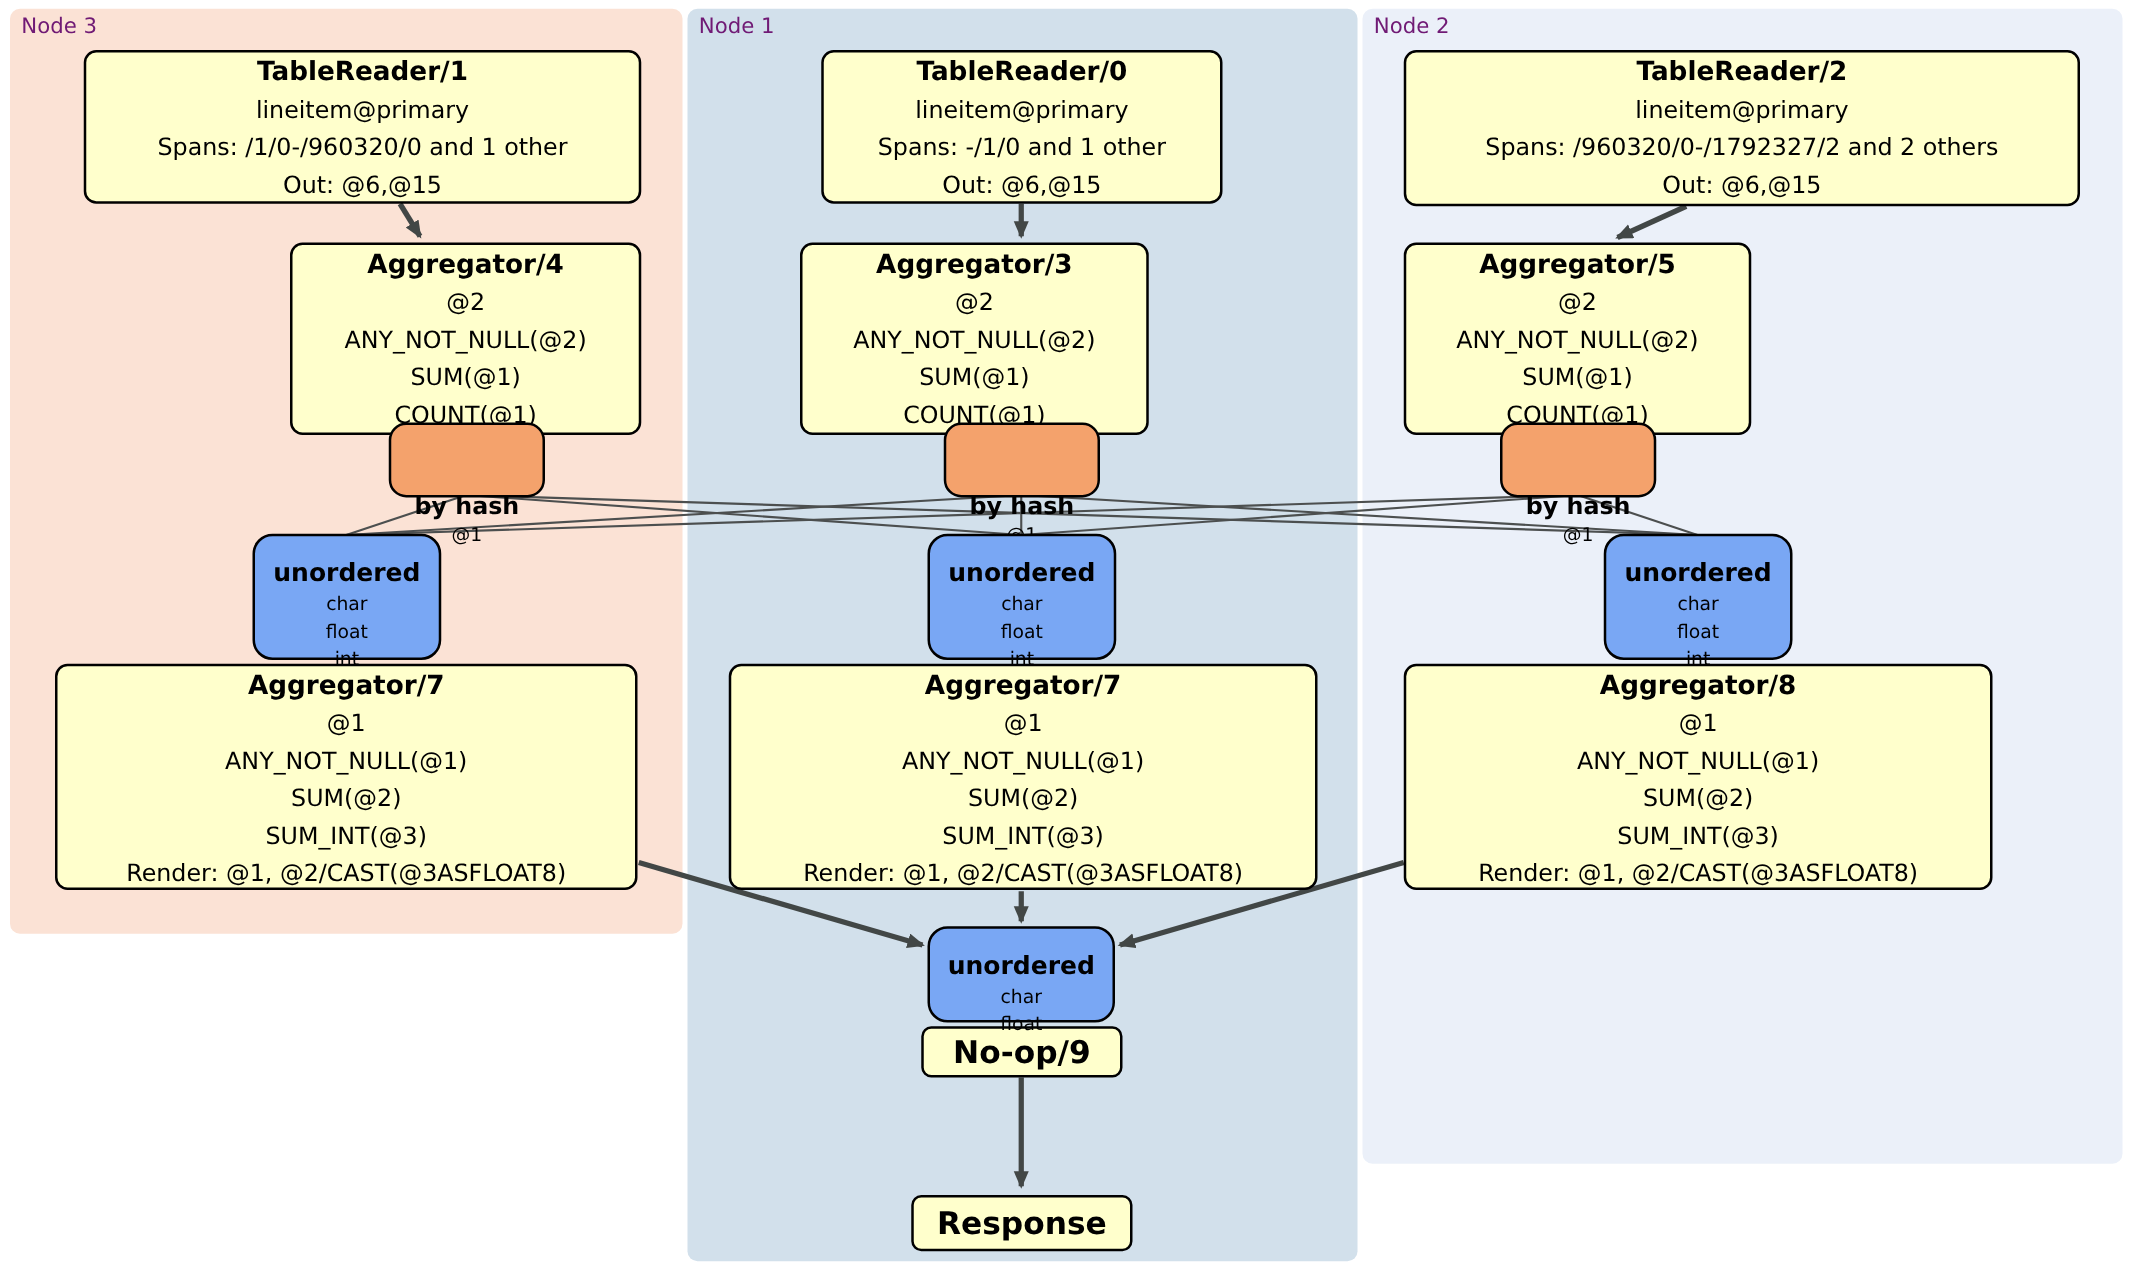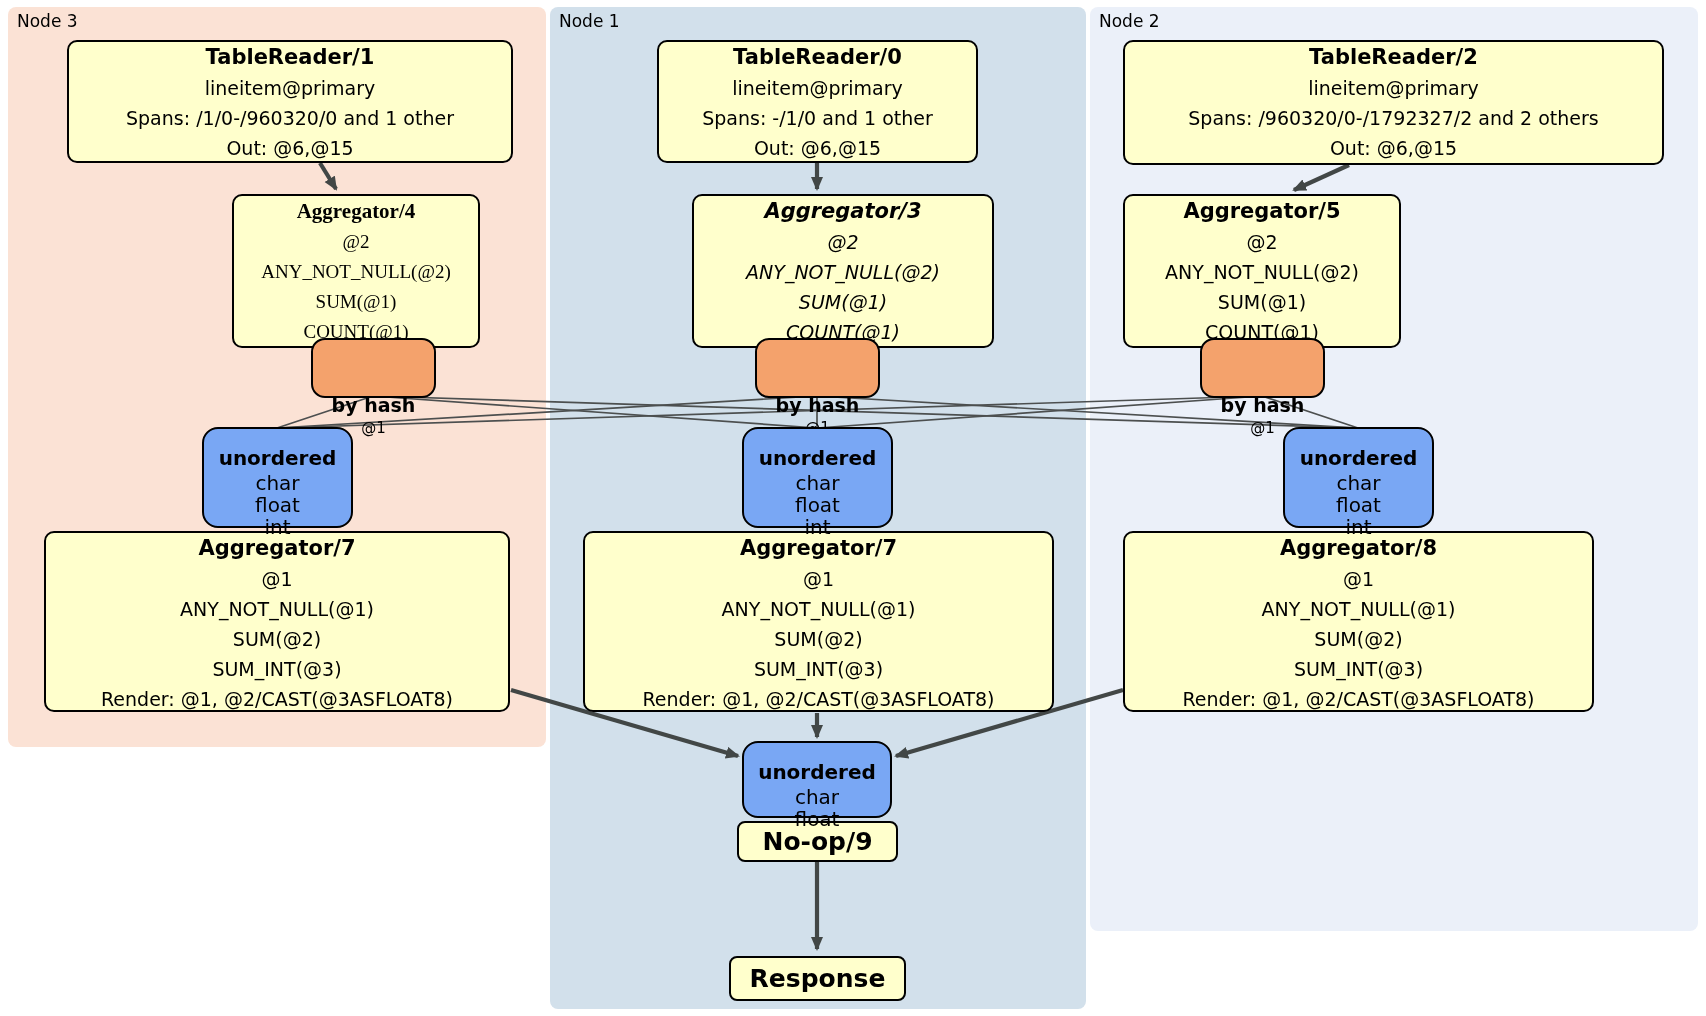--- a/index.html
+++ b/index.html
@@ -6,21 +6,21 @@
     --node3-bg:#fbe2d5; --node1-bg:#d2e0eb; --node2-bg:#ebf0f9;
     --box-fill:#ffffcc; --router-fill:#f4a26c; --sync-fill:#79a7f4;
     --edge:#424746; --ink:#000000;
   }
   html,body{margin:0;padding:0;background:#ffffff;}
   .canvas{
     position:relative;width:1706px;height:1016px;background:#ffffff;overflow:hidden;
     font-family:"DejaVu Sans","Liberation Sans",sans-serif;color:var(--ink);
   }
   .region{position:absolute;border-radius:8px;}
-  .region .node-label{position:absolute;left:9px;top:4px;font-size:17px;color:#000000;}
+  .region .node-label{position:absolute;left:9px;top:4px;font-size:17px;color:#701a75;}
   .edges{position:absolute;left:0;top:0;z-index:2;}
   .edge-thick{stroke:var(--edge);stroke-width:4.2px;fill:none;}
   .edge-thin{stroke:#4c4f4f;stroke-width:1.7px;fill:none;}
   .box{
     position:absolute;z-index:3;background:var(--box-fill);
     border:2px solid #000;border-radius:10px;text-align:center;box-sizing:border-box;
   }
   .box .title{font-weight:bold;font-size:21px;line-height:31px;}
   .box .line{font-size:19px;line-height:30px;white-space:nowrap;}
   .terminal{display:flex;align-items:center;justify-content:center;}
@@ -29,21 +29,21 @@
     position:absolute;z-index:4;background:var(--router-fill);
     border:2px solid #000;border-radius:14px;text-align:center;box-sizing:border-box;padding-top:5px;
   }
   .router .rlabel{font-weight:bold;font-size:19px;line-height:25px;margin-top:48px;}
   .router .rkey{font-size:15px;line-height:20px;}
   .sync{
     position:absolute;z-index:4;background:var(--sync-fill);
     border:2px solid #000;border-radius:16px;text-align:center;box-sizing:border-box;padding-top:16px;
   }
   .sync .slabel{font-weight:bold;font-size:20px;line-height:27px;}
-  .sync .stream{font-size:20px;line-height:22px;}
+  .sync .stream{font-size:15px;line-height:22px;}
 </style>
 </head>
 <body>
 
 <div class="canvas">
 
   <div class="region" style="left:8px;top:7px;width:538px;height:740px;background:var(--node3-bg);">
     <span class="node-label">Node 3</span>
   </div>
   <div class="region" style="left:550px;top:7px;width:536px;height:1002px;background:var(--node1-bg);">
@@ -93,28 +93,28 @@
     <div class="line">Spans: -/1/0 and 1 other</div>
     <div class="line">Out: @6,@15</div>
   </div>
   <div class="box" style="left:1123px;top:40px;width:541px;height:125px;">
     <div class="title">TableReader/2</div>
     <div class="line">lineitem@primary</div>
     <div class="line">Spans: /960320/0-/1792327/2 and 2 others</div>
     <div class="line">Out: @6,@15</div>
   </div>
 
-  <div class="box" style="left:232px;top:194px;width:248px;height:154px;font-family:Liberation Serif, serif;">
+  <div class="box" style="left:232px;top:194px;width:281px;height:154px;">
     <div class="title">Aggregator/4</div>
     <div class="line">@2</div>
     <div class="line">ANY_NOT_NULL(@2)</div>
     <div class="line">SUM(@1)</div>
     <div class="line">COUNT(@1)</div>
   </div>
-  <div class="box" style="left:692px;top:194px;width:302px;height:154px;font-style:italic;">
+  <div class="box" style="left:640px;top:194px;width:279px;height:154px;">
     <div class="title">Aggregator/3</div>
     <div class="line">@2</div>
     <div class="line">ANY_NOT_NULL(@2)</div>
     <div class="line">SUM(@1)</div>
     <div class="line">COUNT(@1)</div>
   </div>
   <div class="box" style="left:1123px;top:194px;width:278px;height:154px;">
     <div class="title">Aggregator/5</div>
     <div class="line">@2</div>
     <div class="line">ANY_NOT_NULL(@2)</div>

